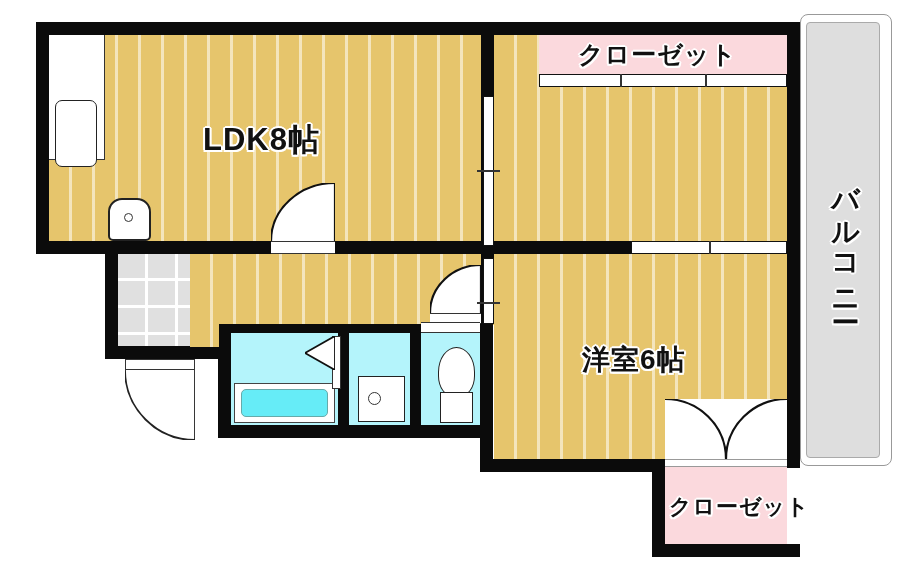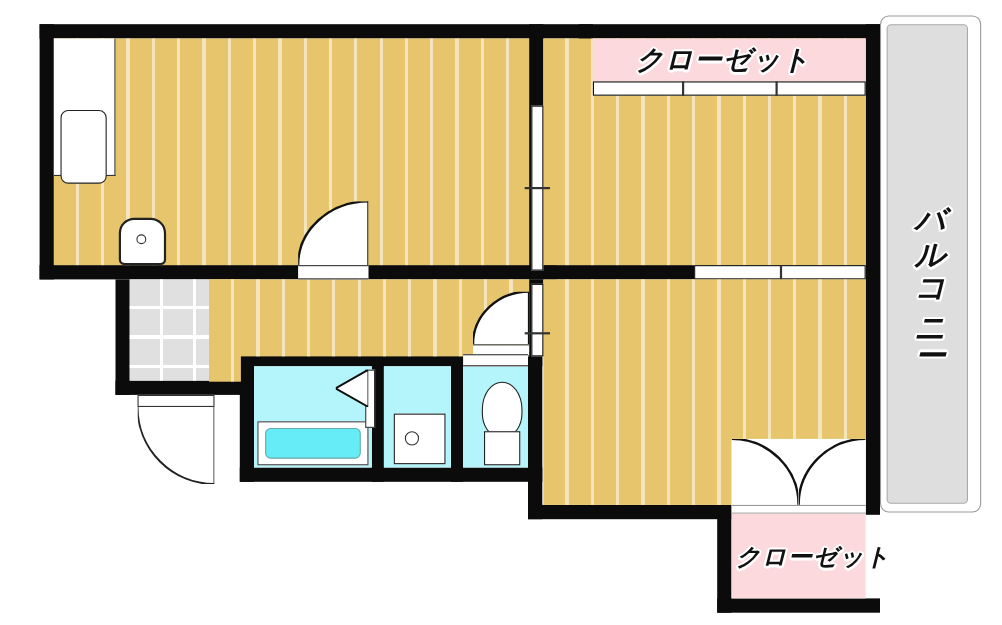--- a/index.html
+++ b/index.html
@@ -51,21 +51,20 @@
   .label{
     position:absolute;
     color:#111;
     font-weight:700;
     white-space:nowrap;
     letter-spacing:1px;
     text-shadow:
        2px 0 0 #fff, -2px 0 0 #fff, 0 2px 0 #fff, 0 -2px 0 #fff,
        1.5px 1.5px 0 #fff, -1.5px 1.5px 0 #fff,
        1.5px -1.5px 0 #fff, -1.5px -1.5px 0 #fff;
-    font-style: italic;
   }
   .label.big{font-size:31px;}
   .label.mid{font-size:28px;}
   .label.small{font-size:25px;}
   .label.vertical{
     writing-mode:vertical-rl;
     text-orientation:upright;
     letter-spacing:3px;
   }
 
@@ -122,38 +121,40 @@
   <div class="abs wall" style="left:526px;top:74px;width:261px;height:13px;"></div>
 
   <div class="abs floor" style="left:49px;top:35px;width:432px;height:206px;"></div>
 
   <div class="abs white" style="left:49px;top:35px;width:56px;height:125px;border-right:1.5px solid #333;border-bottom:1.5px solid #333;"></div>
   <div class="abs outline" style="left:55px;top:100px;width:42px;height:67px;border-radius:7px;"></div>
 
   <div class="abs" style="left:108px;top:198px;width:43px;height:43px;background:#ffffff;border:2px solid #222;border-radius:14px 14px 5px 5px;"></div>
   <div class="abs" style="left:124px;top:213px;width:9px;height:9px;border:1.5px solid #333;border-radius:50%;background:#fff;"></div>
 
+  <div class="label big" style="left:203px;top:119px;">LDK8帖</div>
 
   <div class="abs floor" style="left:494px;top:35px;width:293px;height:206px;"></div>
 
   <div class="abs closet" style="left:539px;top:35px;width:248px;height:39px;"></div>
   <div class="label small" style="left:578px;top:38px;">クローゼット</div>
 
   <div class="abs slide-h" style="left:539px;top:74px;width:248px;height:13px;"></div>
   <div class="tick" style="left:620px;top:74px;width:1.5px;height:13px;"></div>
   <div class="tick" style="left:705px;top:74px;width:1.5px;height:13px;"></div>
 
 
   <div class="abs slide-v" style="left:483px;top:96px;width:11px;height:150px;"></div>
   <div class="tick" style="left:477px;top:170px;width:23px;height:1.6px;"></div>
 
   <div class="abs slide-h" style="left:631px;top:241px;width:156px;height:13px;"></div>
   <div class="tick" style="left:709px;top:241px;width:1.6px;height:13px;"></div>
 
   <div class="abs floor" style="left:494px;top:254px;width:293px;height:205px;"></div>
+  <div class="label mid" style="left:582px;top:341px;">洋室6帖</div>
 
   <div class="abs white" style="left:665px;top:399px;width:122px;height:60px;"></div>
   <div class="arc" style="left:665px;top:399px;width:61px;height:60px;">
     <svg width="61" height="60" viewBox="0 0 61 60">
       <path d="M0,0 A61,60 0 0 1 61,60 L61,60 L0,60 Z" fill="#ffffff" stroke="none"></path>
       <path d="M0,0 A61,60 0 0 1 61,60" fill="none" stroke="#111" stroke-width="2.2"></path>
     </svg>
   </div>
   <div class="arc" style="left:726px;top:399px;width:61px;height:60px;">
     <svg width="61" height="60" viewBox="0 0 61 60">

